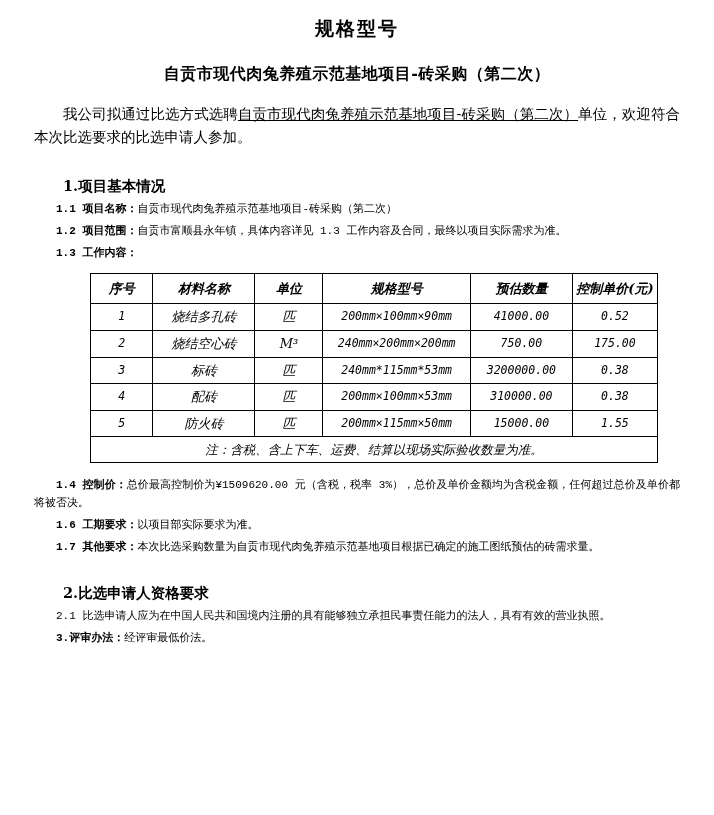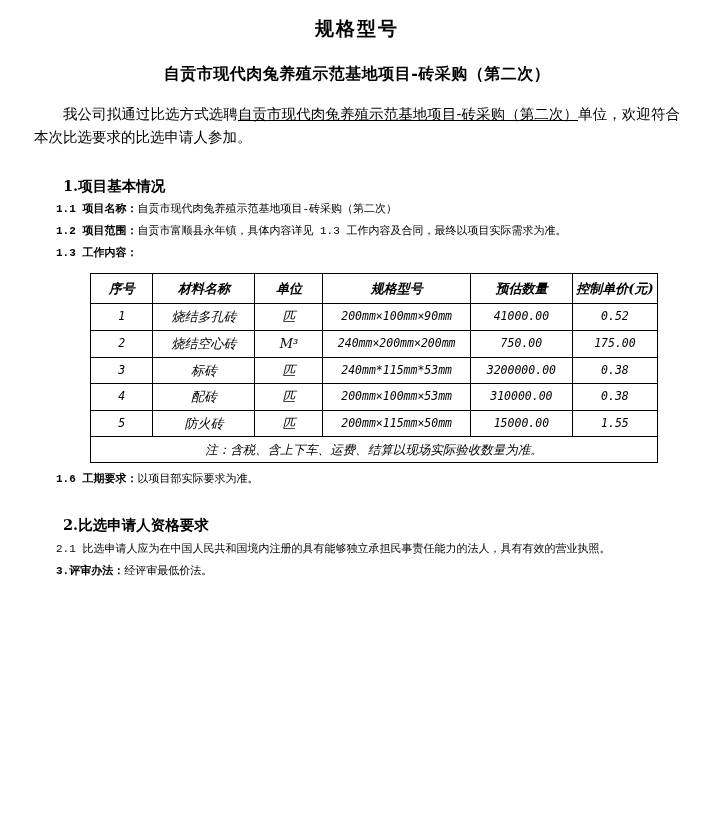--- a/index.html
+++ b/index.html
@@ -183,24 +183,26 @@
           <td class="num">15000.00</td>
           <td class="num">1.55</td>
         </tr>
         <tr class="note-row">
           <td colspan="6">注：含税、含上下车、运费、结算以现场实际验收数量为准。</td>
         </tr>
       </tbody>
     </table>
   </div>
 
+  <p class="sub-item after-table"><span class="lbl">1.4 控制价：</span><span>总价最高控制价为¥1509620.00 元（含税，税率 3%），总价及单价金额均为含税金额，任何超过总价及单价都将被否决。</span></p>
 
 
   <p class="sub-item"><span class="lbl">1.6 工期要求：</span><span>以项目部实际要求为准。</span></p>
 
+  <p class="sub-item"><span class="lbl">1.7 其他要求：</span><span>本次比选采购数量为自贡市现代肉兔养殖示范基地项目根据已确定的施工图纸预估的砖需求量。</span></p>
 
   <div class="section-head">2.比选申请人资格要求</div>
 
   <p class="sub-item"><span>2.1 </span><span>比选申请人应为在中国人民共和国境内注册的具有能够独立承担民事责任能力的法人，具有有效的营业执照。</span></p>
 
   <p class="sub-item"><span class="lbl">3.评审办法：</span><span>经评审最低价法。</span></p>
 
 </div>
 
 </body></html>

